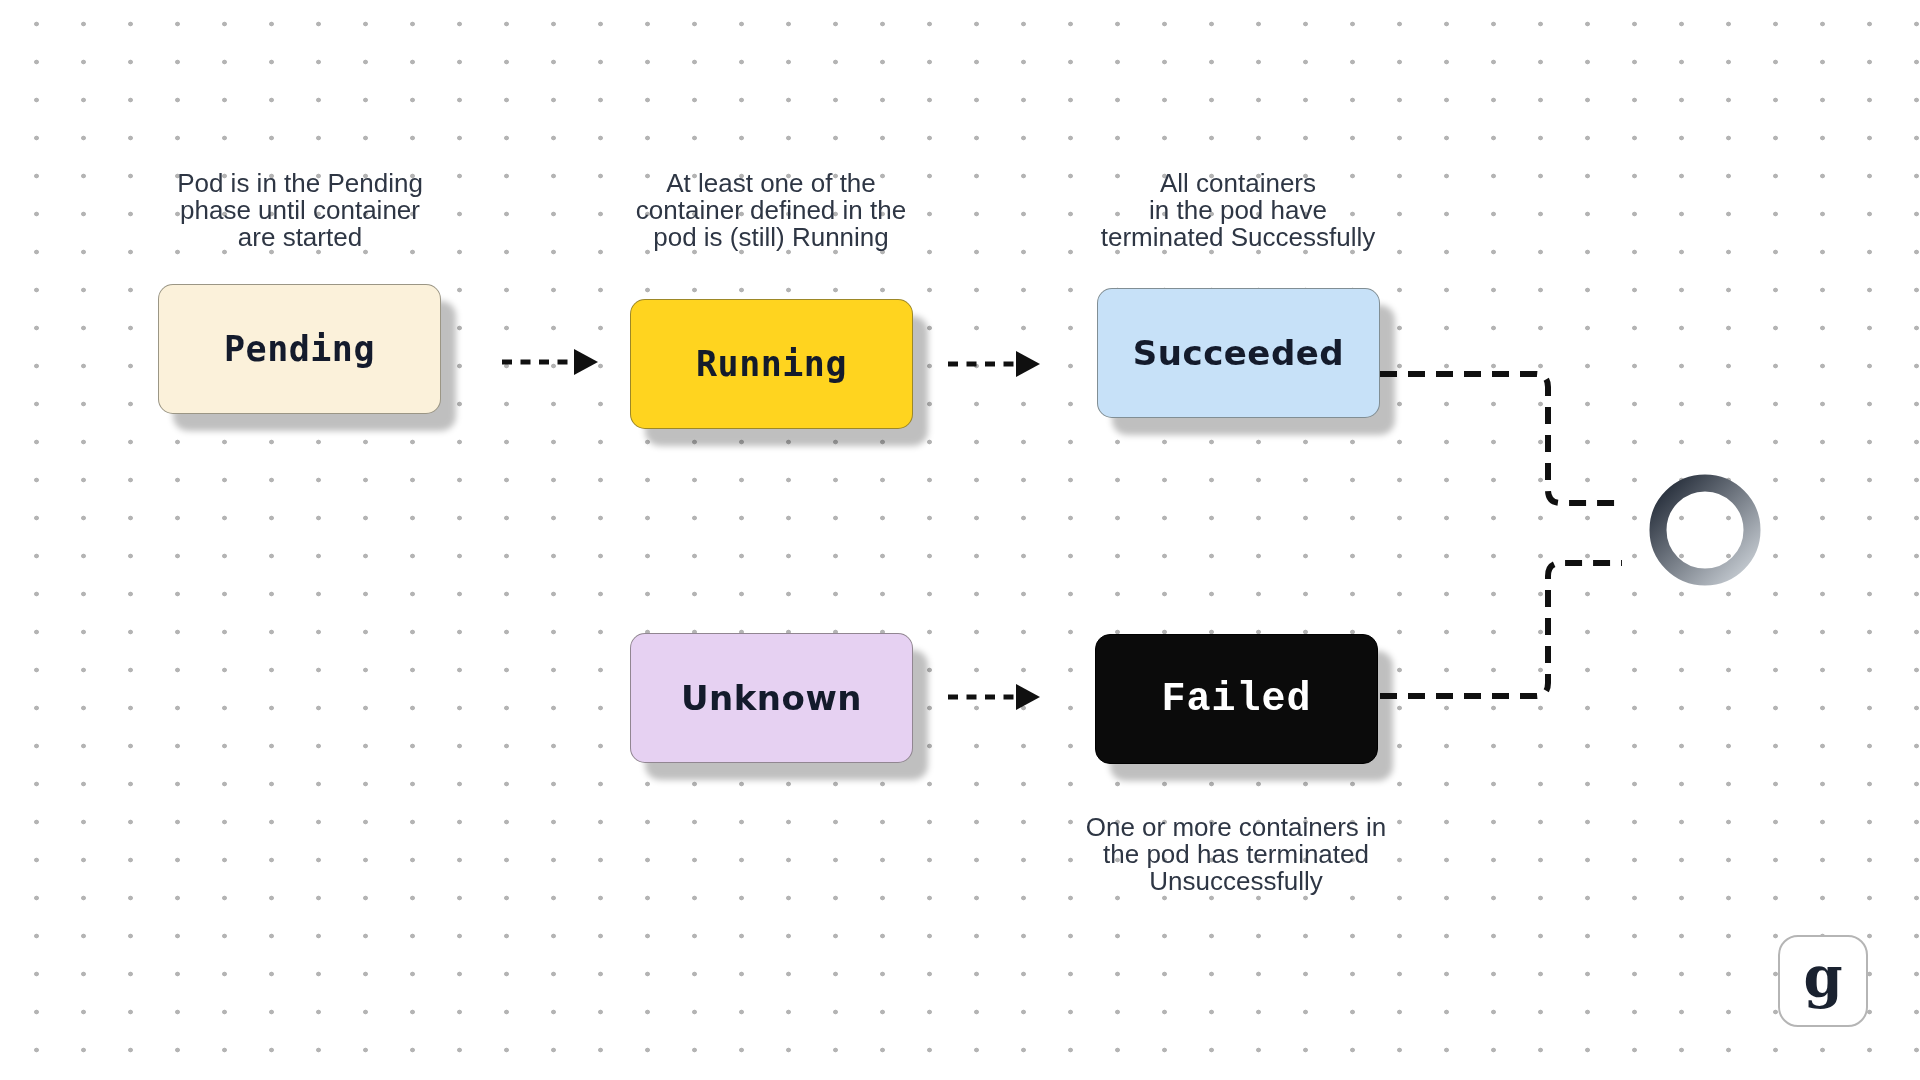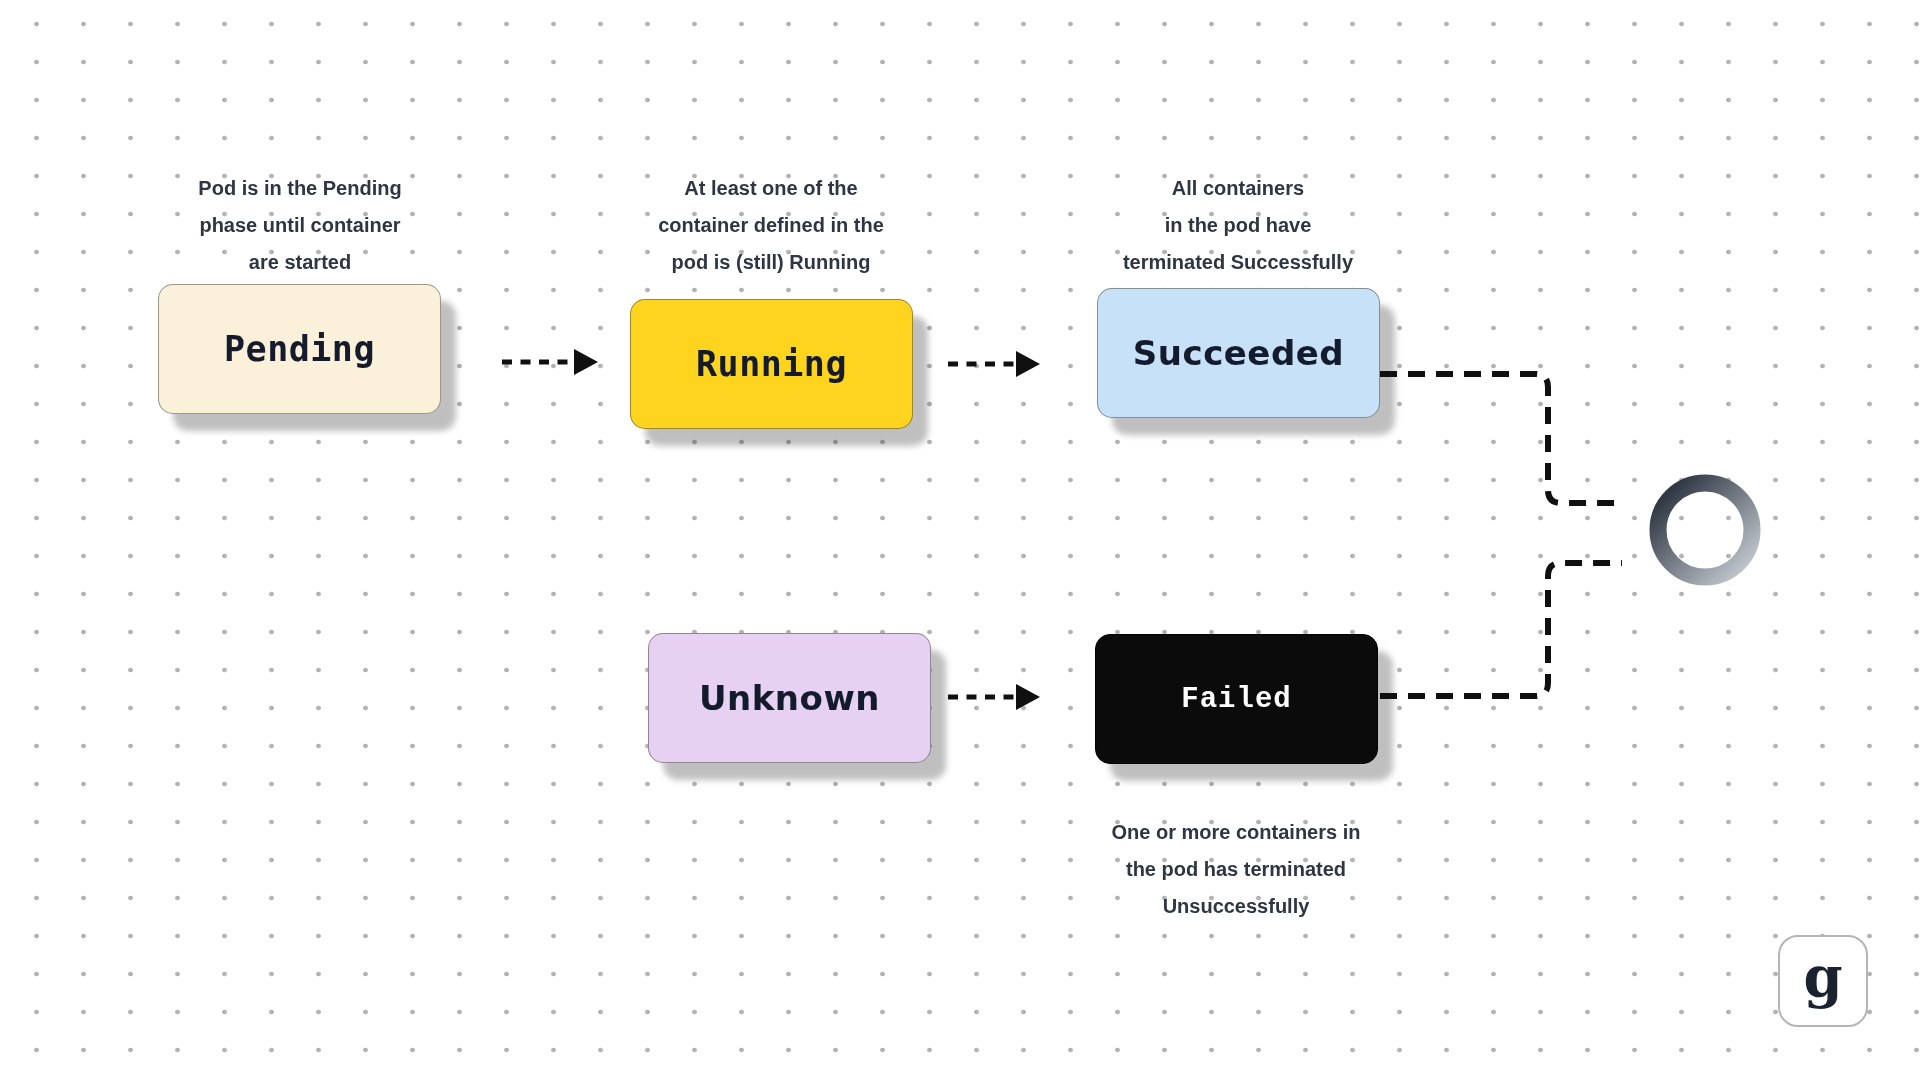--- a/index.html
+++ b/index.html
@@ -27,29 +27,28 @@
   .font-slab{ 
     font-family:"DejaVu Sans Mono", monospace;
     font-weight:800;font-size:35px;letter-spacing:0.5px;
   }
   .font-round{ 
     font-family:"DejaVu Sans", sans-serif;
     font-weight:800;font-size:34px;letter-spacing:0.5px;
   }
   .font-type{ 
     font-family:"Liberation Mono", monospace;
-    font-weight:700;font-size:29px;letter-spacing:1px;
+    font-weight:700;font-size:40px;letter-spacing:1px;
   }
   .caption{
     position:absolute;
     width:380px;
     text-align:center;
-    font-size:20px;line-height:37px;
+    font-size:26px;line-height:27px;
     white-space:pre-line;
-    font-weight:bold;
   }
   .overlay{position:absolute;left:0;top:0;width:1920px;height:1080px;pointer-events:none;}
   .dotarrow{stroke-width:5;stroke-dasharray:10 8.5;fill:none;}
   .conn{stroke-width:6;stroke-dasharray:17 11;fill:none;stroke-linecap:butt;}
   .logo{
     position:absolute;left:1778px;top:935px;
     width:90px;height:92px;
     background:#ffffff;
     border:2px solid #b5b5b5;
     border-radius:20px;
@@ -86,21 +85,21 @@
   </div>
 
   <div class="node" style="left: 630px; top: 299px; background-color: rgb(255, 212, 31);">
     <span class="node-label font-slab" style="color: rgb(20, 27, 44);">Running</span>
   </div>
 
   <div class="node" style="left: 1097px; top: 288px; background-color: rgb(199, 225, 248);">
     <span class="node-label font-round" style="color: rgb(20, 27, 44);">Succeeded</span>
   </div>
 
-  <div class="node" style="left: 630px; top: 633px; background-color: rgb(230, 209, 242); margin-left: 18px;">
+  <div class="node" style="left: 630px; top: 633px; background-color: rgb(230, 209, 242);">
     <span class="node-label font-round" style="color: rgb(20, 27, 44);">Unknown</span>
   </div>
 
   <div class="node node-failed" style="left: 1095px; top: 634px; background-color: rgb(11, 11, 11);">
     <span class="node-label font-type" style="color: rgb(255, 255, 255);">Failed</span>
   </div>
 
   <svg class="overlay" viewBox="0 0 1920 1080">
     <defs>
       <linearGradient id="ringGrad" x1="0" y1="0" x2="1" y2="1">

